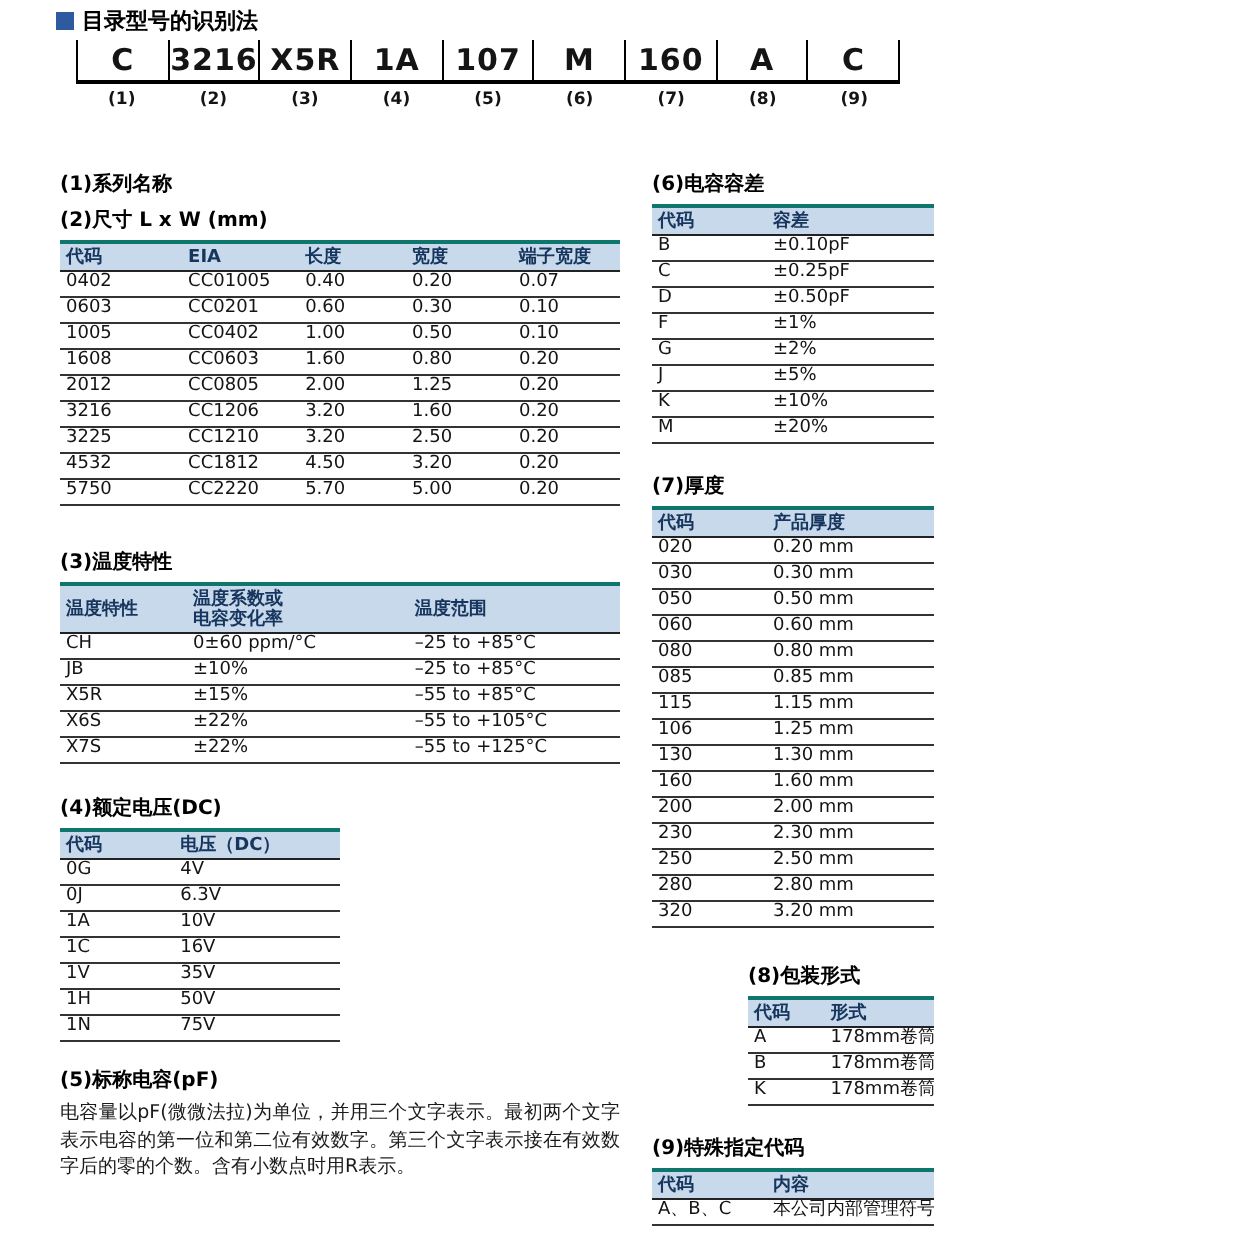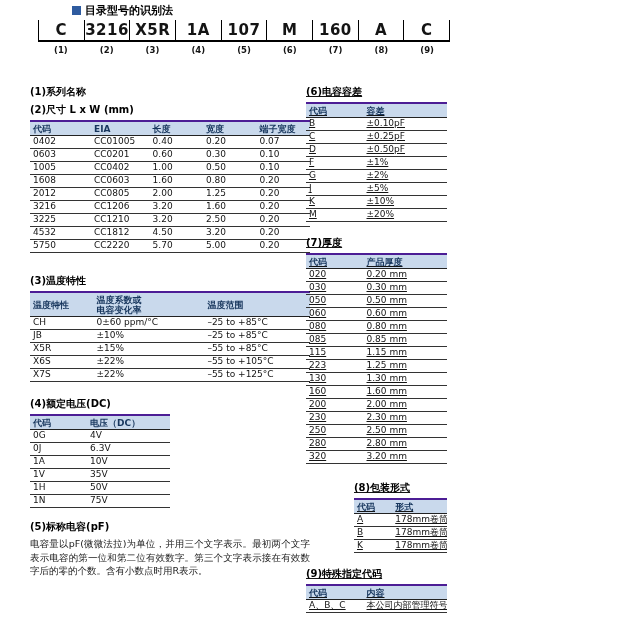--- a/index.html
+++ b/index.html
@@ -3,43 +3,43 @@
 <meta charset="utf-8">
 <style>
   html,body{margin:0;padding:0;}
   body{
     width:627px;height:621px;background:#ffffff;position:relative;
     font-family:"DejaVu Sans","Liberation Sans",sans-serif;color:#141414;
     -webkit-font-smoothing:antialiased;overflow:hidden;
   }
   .doc-title{
     position:absolute;left:28px;top:3px;display:flex;align-items:center;gap:4px;
-    font-size:11px;font-weight:bold;color:#000;margin-left:44px;
+    font-size:11px;font-weight:bold;color:#000;
   }
   .title-square{width:9px;height:9px;display:inline-block;background:#2e5b9f;}
   
   .pn-wrap{position:absolute;left:38px;top:20px;width:412px;}
   .pn-row{display:flex;border-bottom:2px solid #000;}
   .pn-cell{
     flex:1;text-align:center;font-weight:bold;font-size:15px;line-height:20px;
     border-left:1.5px solid #000;letter-spacing:0.5px;
   }
   .pn-row .pn-cell:last-child{border-right:1.5px solid #000;}
   .pn-labels{display:flex;}
   .pn-label{flex:1;text-align:center;font-weight:bold;font-size:8.5px;padding-top:3px;}
   
   .col-left{position:absolute;left:30px;top:85px;width:280px;}
-  .col-right{position:absolute;left:306px;top:85px;width:141px;text-decoration:underline;}
+  .col-right{position:absolute;left:326px;top:85px;width:141px;}
   .section{margin:0;}
   .section-heading{font-size:10px;font-weight:bold;margin:0 0 3px 0;color:#000;}
   
   table{border-collapse:collapse;width:100%;font-size:9px;table-layout:fixed;}
   th{
     background:#c9d9ec;color:#17365d;font-weight:bold;text-align:left;
-    padding:2px 3px 1px 3px;border-top:2px solid #4c1d95;border-bottom:1.5px solid #222;
+    padding:2px 3px 1px 3px;border-top:2px solid #0f766e;border-bottom:1.5px solid #222;
     white-space:pre-line;line-height:10px;vertical-align:middle;
   }
   td{
     border-bottom:1px solid #333;padding:1px 3px;line-height:9.5px;height:10px;
     overflow:hidden;white-space:nowrap;
   }
   
   .tbl-s2 th:nth-child(1),.tbl-s2 td:nth-child(1){width:22%;}
   .tbl-s2 th:nth-child(2),.tbl-s2 td:nth-child(2){width:21%;}
   .tbl-s2 th:nth-child(3),.tbl-s2 td:nth-child(3){width:19%;}
@@ -237,20 +237,24 @@
           </tr>
           <tr>
             <td>0J</td>
             <td>6.3V</td>
           </tr>
           <tr>
             <td>1A</td>
             <td>10V</td>
           </tr>
           <tr>
+            <td>1C</td>
+            <td>16V</td>
+          </tr>
+          <tr>
             <td>1V</td>
             <td>35V</td>
           </tr>
           <tr>
             <td>1H</td>
             <td>50V</td>
           </tr>
           <tr>
             <td>1N</td>
             <td>75V</td>
@@ -345,21 +349,21 @@
           </tr>
           <tr>
             <td>085</td>
             <td>0.85 mm</td>
           </tr>
           <tr>
             <td>115</td>
             <td>1.15 mm</td>
           </tr>
           <tr>
-            <td>223</td>
+            <td>106</td>
             <td>1.25 mm</td>
           </tr>
           <tr>
             <td>130</td>
             <td>1.30 mm</td>
           </tr>
           <tr>
             <td>160</td>
             <td>1.60 mm</td>
           </tr>

